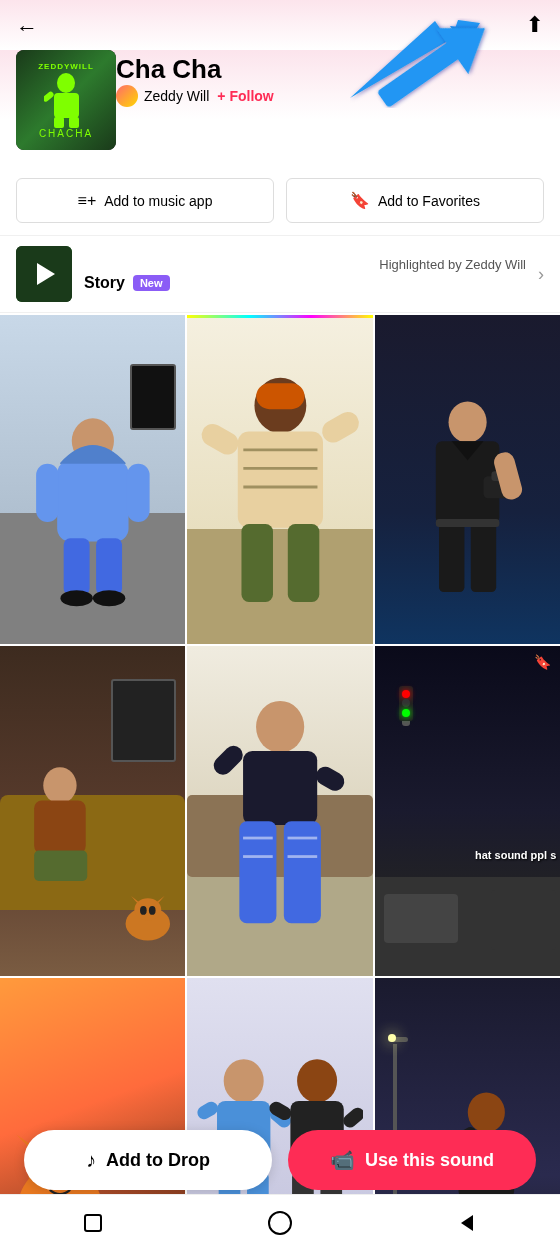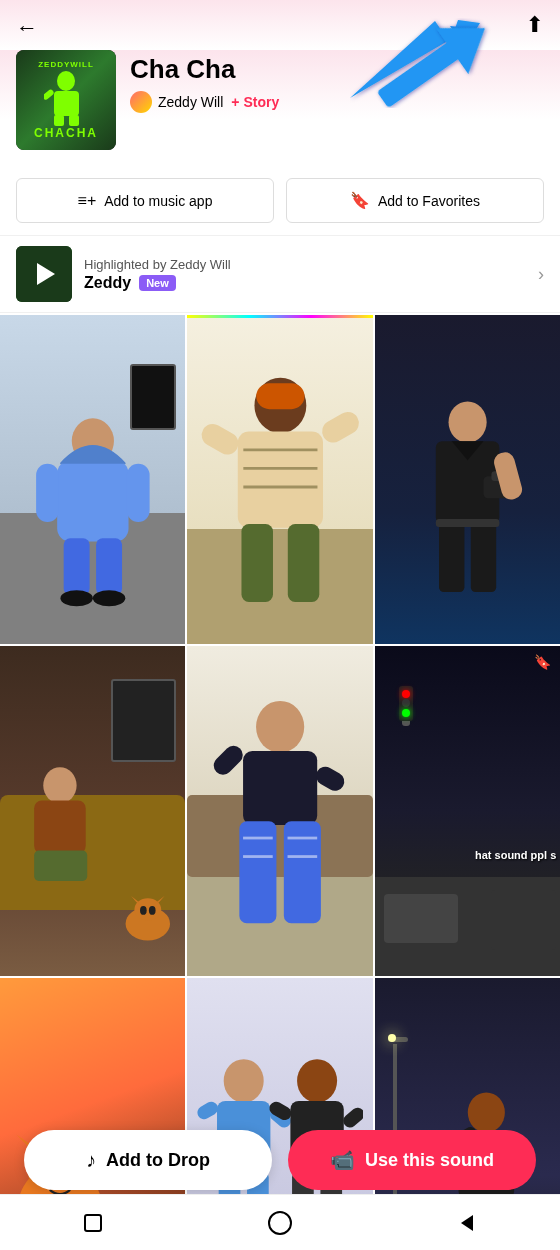--- a/index.html
+++ b/index.html
@@ -45,21 +45,20 @@
       pointer-events: none;
       z-index: 100;
     }
 
     
     .sound-info {
       background: linear-gradient(180deg, #fce4ec 0%, #fff 60%);
       padding: 0 28px 16px 16px;
       display: flex;
       align-items: flex-start;
-      gap: 14px;
     }
     .album-art {
       width: 100px;
       height: 100px;
       border-radius: 8px;
       background: #1a1a1a;
       flex-shrink: 0;
       position: relative;
       overflow: hidden;
       display: flex;
@@ -78,21 +77,20 @@
     }
 
     .sound-details {
       flex: 1;
       padding-top: 4px;
     }
     .sound-title {
       font-size: 26px;
       font-weight: bold;
       color: #000;
-      margin-bottom: 6px;
     }
     .artist-row {
       display: flex;
       align-items: center;
       gap: 6px;
       margin-bottom: 6px;
     }
     .artist-avatar {
       width: 22px;
       height: 22px;
@@ -158,20 +156,21 @@
       border-radius: 6px;
       background: #1a3a1a;
       flex-shrink: 0;
       display: flex;
       align-items: center;
       justify-content: center;
       position: relative;
     }
     .highlight-info {
       flex: 1;
+      text-align: right;
     }
     .highlight-by {
       font-size: 13px;
       color: #555;
       margin-bottom: 2px;
     }
     .highlight-title-row {
       display: flex;
       align-items: center;
       gap: 8px;
@@ -322,29 +321,29 @@
       <div style="color:#7fff00;font-size:8px;font-weight:bold;letter-spacing:1px;margin-bottom:2px;">ZEDDYWILL</div>
 
       <svg width="45" height="55" viewBox="0 0 45 55">
         <ellipse cx="22" cy="10" rx="9" ry="10" fill="#7fff00"></ellipse>
         <rect x="10" y="20" width="25" height="25" rx="4" fill="#7fff00"></rect>
         <rect x="10" y="44" width="10" height="11" rx="2" fill="#7fff00"></rect>
         <rect x="25" y="44" width="10" height="11" rx="2" fill="#7fff00"></rect>
 
         <rect x="-2" y="20" width="12" height="6" rx="3" fill="#7fff00" transform="rotate(-40, 5, 23)"></rect>
       </svg>
-      <div style="color:#7fff00;font-size:12px;font-weight:bold;letter-spacing:2px;">CHACHA</div>
+      <div style="color:#7fff00;font-size:10px;font-weight:normal;letter-spacing:2px;">CHACHA</div>
     </div>
   </div>
   <div class="sound-details">
     <div class="sound-title">Cha Cha</div>
     <div class="artist-row">
       <div class="artist-avatar"></div>
       <span class="artist-name">Zeddy Will</span>
-      <span class="follow-btn">+ Story</span>
+      <span class="follow-btn">+ Follow</span>
     </div>
   </div>
 </div>
 
 <div class="action-buttons">
   <button class="action-btn">
     <span class="action-btn-icon">≡+</span>
     <span>Add to music app</span>
   </button>
   <button class="action-btn">
@@ -356,21 +355,21 @@
 <div class="highlighted-section">
   <div class="highlight-thumb">
     <svg width="30" height="30" viewBox="0 0 30 30">
       <polygon points="8,4 26,15 8,26" fill="white"></polygon>
     </svg>
     <div style="position:absolute;bottom:0;left:0;width:100%;height:100%;background:linear-gradient(135deg,#1a3a1a,#2d7a2d,#1a3a1a);z-index:-1;border-radius:6px;"></div>
   </div>
   <div class="highlight-info">
     <div class="highlight-by">Highlighted by Zeddy Will</div>
     <div class="highlight-title-row">
-      <span class="highlight-title">Zeddy</span>
+      <span class="highlight-title">Story</span>
       <span class="new-badge">New</span>
     </div>
   </div>
   <span class="chevron-right">›</span>
 </div>
 
 <div class="video-grid">
 
   <div class="video-cell thumb-1">
     <div class="thumb-content">

